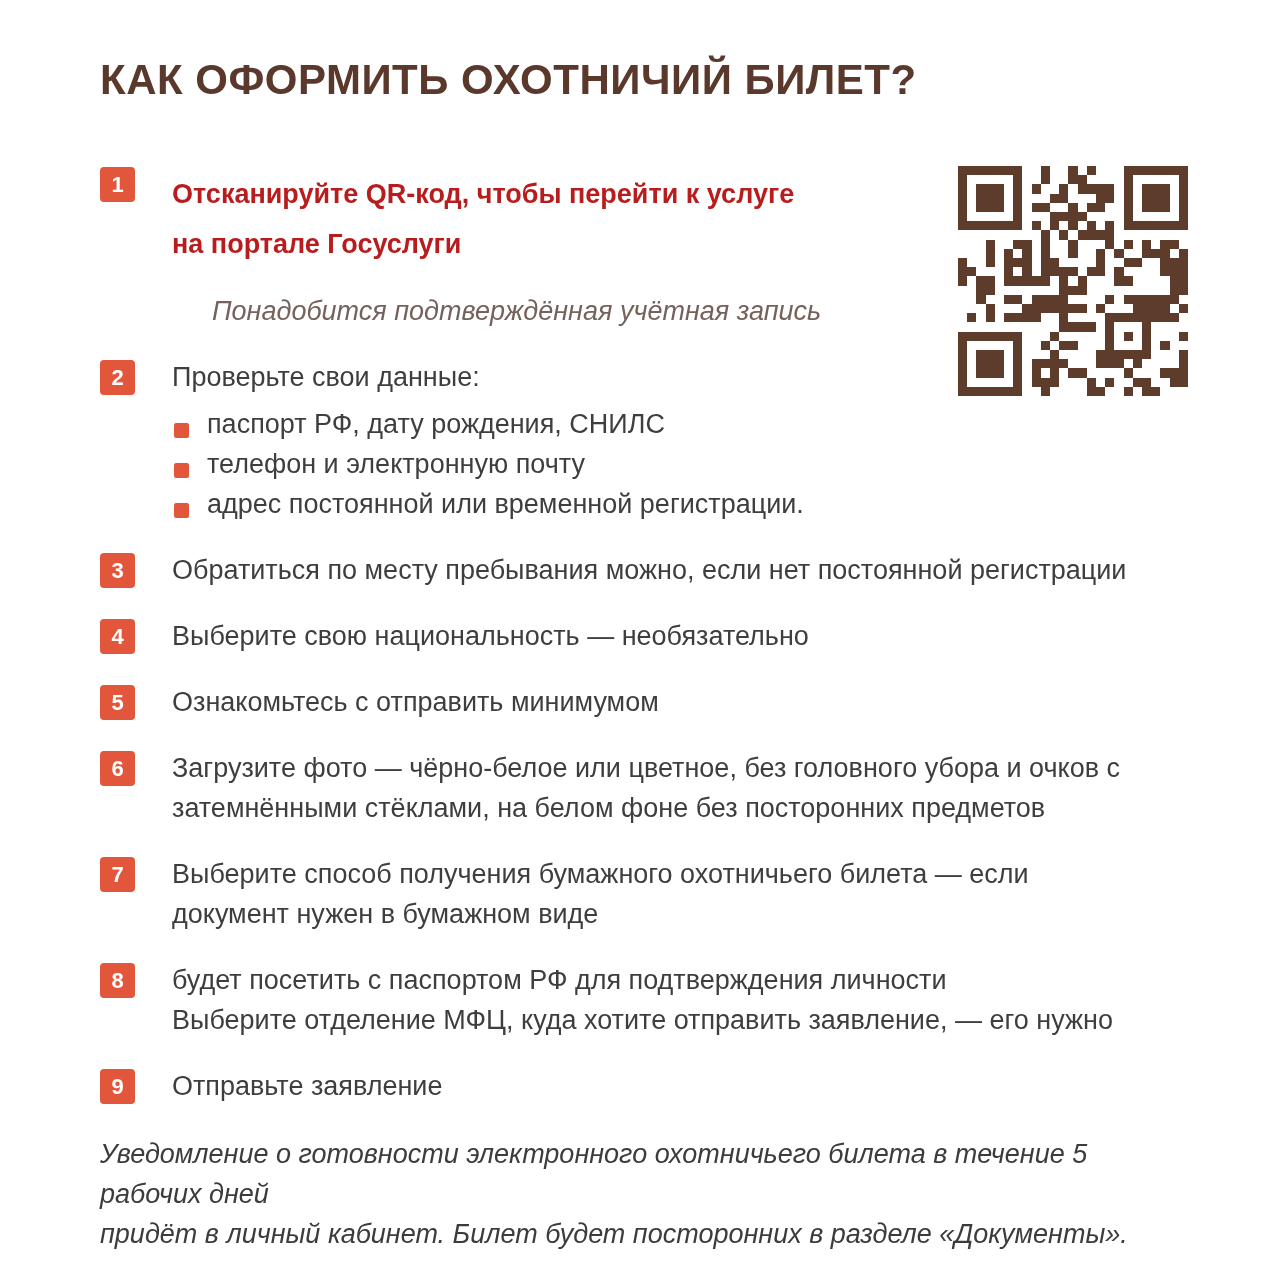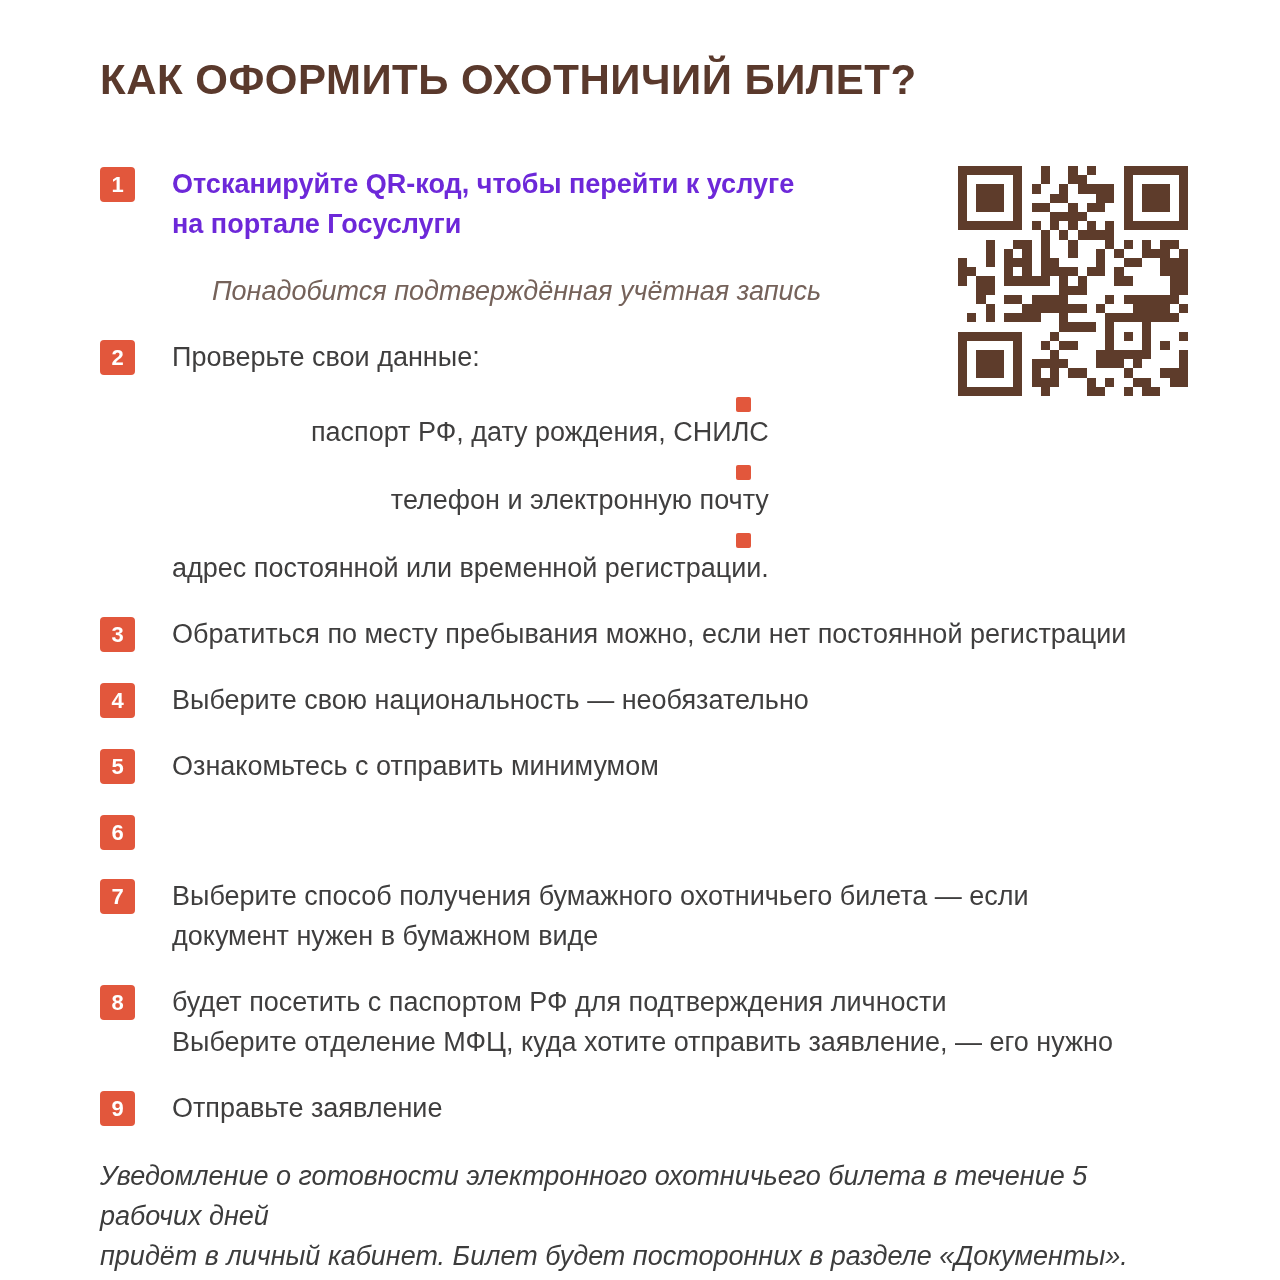--- a/index.html
+++ b/index.html
@@ -20,27 +20,27 @@
   }
   .step{display:flex;align-items:flex-start;margin-bottom:26px;}
   .badge{
     flex:0 0 35px;width:35px;height:35px;margin-top:3px;margin-right:37px;
     background:#e2573c;border-radius:4px;
     display:flex;align-items:center;justify-content:center;
     color:#ffffff;font-size:22px;font-weight:700;
   }
   .step-body{font-size:27px;line-height:40px;color:#3f3e3e;}
   .line{display:block;}
-  .step--one .heading .line{font-weight:700;color:#6d28d9;}
+  .step--one .heading .line{font-weight:700;color:#b91c1c;margin-top:10px;}
   .note{
     display:block;margin-top:27px;
     font-style:italic;color:#75625a;font-size:27px;line-height:40px;margin-left:40px;
   }
   .bullets{list-style:none;margin:7px 0 0 0;padding:0;}
-  .bullet{display:flex;align-items:flex-end;flex-direction:column;}
+  .bullet{display:flex;align-items:center;}
   .bullet-sq{
     flex:0 0 15px;width:15px;height:15px;border-radius:2px;
     background:#e2573c;margin:13px 18px 0 2px;
   }
   .footer-note{
     margin-top:28px;
     font-style:italic;color:#3c3c3c;
     font-size:27px;line-height:40px;
   }
   .qr{
@@ -105,20 +105,24 @@
 
     <div class="step">
       <div class="badge">5</div>
       <div class="step-body">
         <span class="line">Ознакомьтесь с отправить минимумом</span>
       </div>
     </div>
 
     <div class="step">
       <div class="badge">6</div>
+      <div class="step-body">
+        <span class="line">Загрузите фото — чёрно-белое или цветное, без головного убора и очков с</span>
+        <span class="line">затемнёнными стёклами, на белом фоне без посторонних предметов</span>
+      </div>
     </div>
 
     <div class="step">
       <div class="badge">7</div>
       <div class="step-body">
         <span class="line">Выберите способ получения бумажного охотничьего билета — если</span>
         <span class="line">документ нужен в бумажном виде</span>
       </div>
     </div>
 

